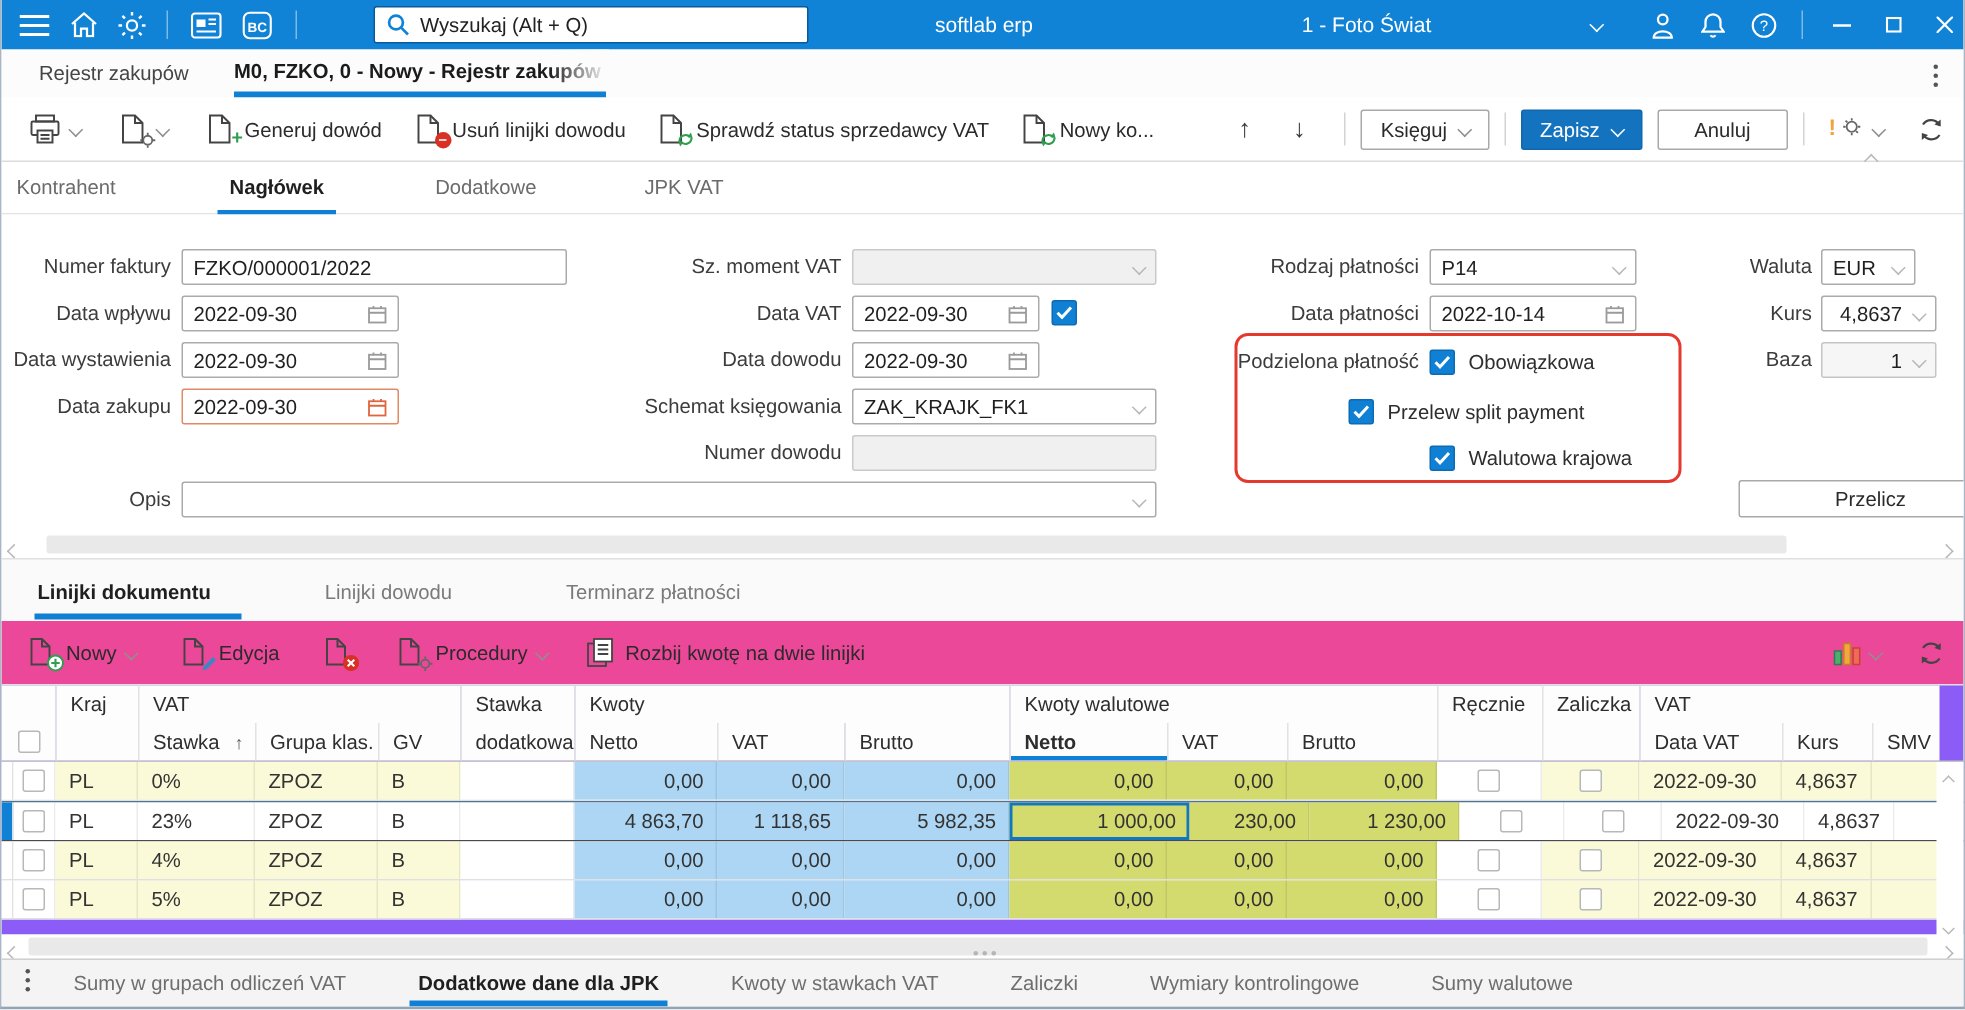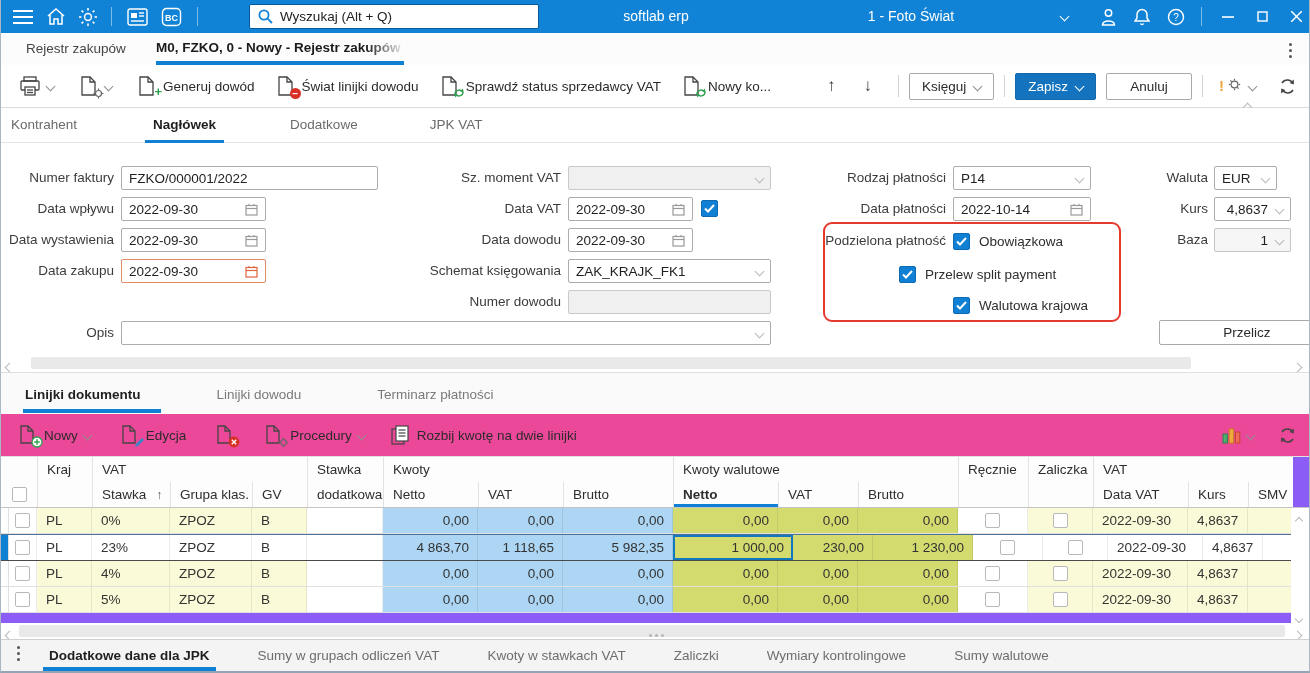--- a/index.html
+++ b/index.html
@@ -283,21 +283,21 @@
       <span>Generuj dowód</span>
     </div>
     <div class="tbtn" style="margin-left:10px">
       <span class="ticon">
         <svg width="17" height="20" viewBox="0 0 17 20" fill="none" stroke="#444" stroke-width="1.3">
             <path d="M2 1 h8 l5 5 v13 H2 Z"></path>
             <path d="M10 1 v5 h5"></path>
           </svg>
         <span class="badge" style="width:11px;height:11px;border-radius:50%;background:#d93025;color:#fff;font-size:10px;font-weight:bold;line-height:10px">–</span>
       </span>
-      <span>Świat linijki dowodu</span>
+      <span>Usuń linijki dowodu</span>
     </div>
     <div class="tbtn" style="margin-left:10px">
       <span class="ticon">
         <svg width="17" height="20" viewBox="0 0 17 20" fill="none" stroke="#444" stroke-width="1.3">
             <path d="M2 1 h8 l5 5 v13 H2 Z"></path>
             <path d="M10 1 v5 h5"></path>
           </svg>
         <span class="badge">
             <svg width="12" height="12" viewBox="0 0 12 12">
               <path d="M2 7 a4 4 0 0 1 7-2.6" fill="none" stroke="#2e9e4f" stroke-width="1.4"></path>
@@ -813,22 +813,22 @@
     <div class="track" style="left:18px;top:2px;width:1266px;height:12px"></div>
     <span class="scr-chev" style="left:1293px;top:4px"><span class="chev right lt"></span></span>
   </div>
   <div class="dots-h">
       <i></i>
       <i></i>
       <i></i>
     </div>
 
   <div class="btabs">
+    <div class="btab">Sumy w grupach odliczeń VAT</div>
     <div class="btab active">Dodatkowe dane dla JPK</div>
-    <div class="btab">Sumy w grupach odliczeń VAT</div>
     <div class="btab">Kwoty w stawkach VAT</div>
     <div class="btab">Zaliczki</div>
     <div class="btab">Wymiary kontrolingowe</div>
     <div class="btab">Sumy walutowe</div>
   </div>
   <div class="bkebab">
       <i></i>
       <i></i>
       <i></i>
     </div>

